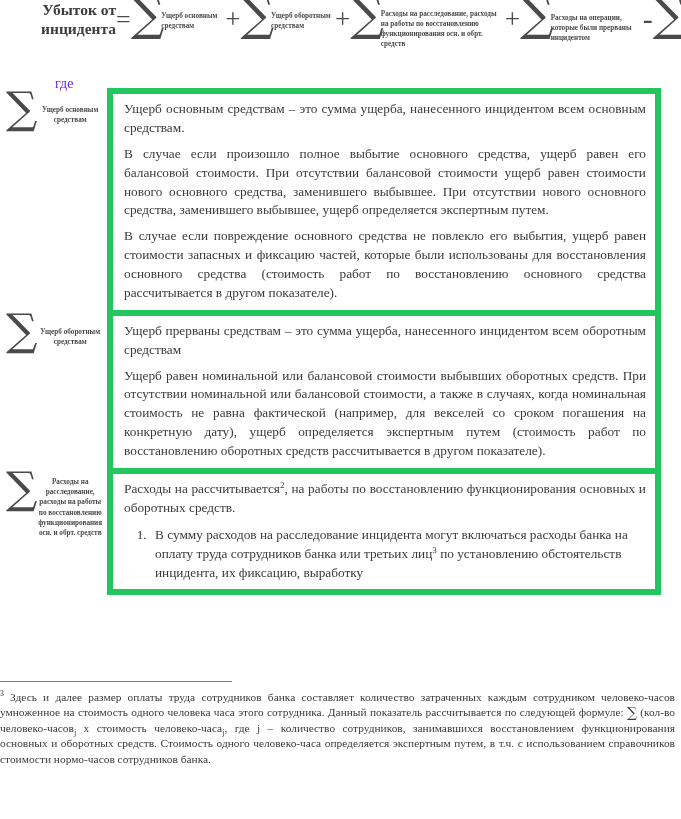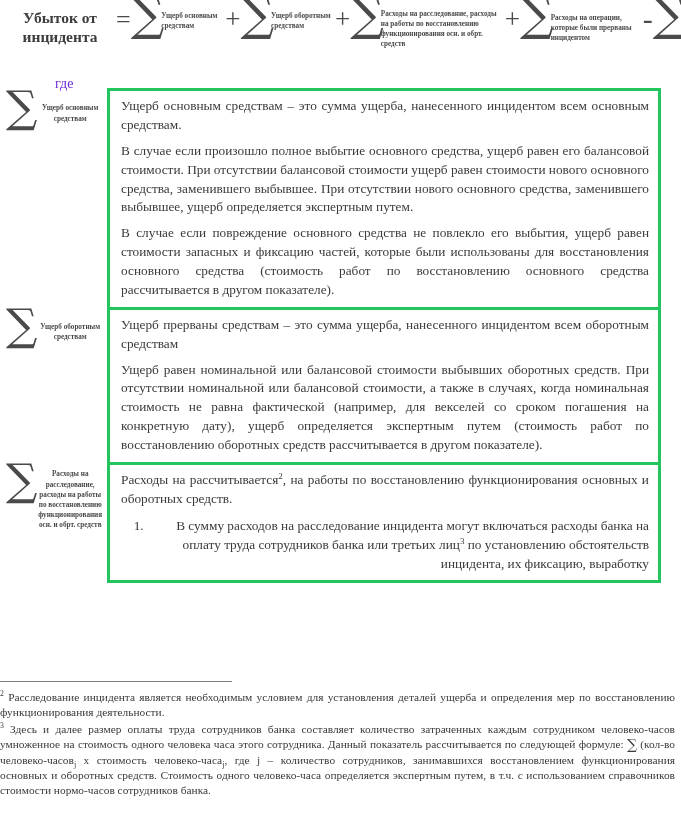--- a/index.html
+++ b/index.html
@@ -34,22 +34,22 @@
     align-items: flex-start;
     padding-left: 4px;
     box-sizing: border-box;
   }
   .formula-lhs {
     font-family: "Liberation Serif", "DejaVu Serif", serif;
     font-weight: bold;
     font-size: 15.5px;
     line-height: 1.25;
     color: #3d3d3d;
-    text-align: center;
-    padding-top: 8px;
+    text-align: right;
+    padding-top: 0;
     width: 112px;
     flex: 0 0 112px;
   }
   .op {
     font-size: 27px;
     line-height: 1;
     font-weight: 500;
     color: #4a4a4a;
     padding-top: 6px;
     flex: 0 0 auto;
@@ -111,21 +111,21 @@
   .tbl td {
     vertical-align: top;
     padding: 0;
   }
   .col-sym {
     width: 105px;
     border: none;
     padding-right: 2px !important;
   }
   .col-txt {
-    border: 3px solid #22c55e;
+    border: 6px solid #22c55e;
     padding: 6px 9px 7px 11px !important;
   }
   .row-sym {
     position: relative;
     display: flex;
     align-items: flex-start;
     padding-top: 6px;
     padding-left: 6px;
   }
   .row-sym .sigma { font-size: 44px; margin-top: -6px; }
@@ -151,21 +151,20 @@
     hyphens: none;
   }
   .cell-p:last-child { margin-bottom: 0; }
 
   ol.numlist {
     margin: 0;
     padding-left: 26px;
     font-size: 13.3px;
     line-height: 1.45;
     color: #3a3a3a;
-    text-align: right;
   }
   ol.numlist li {
     padding-left: 5px;
     margin: 0;
   }
   sup {
     font-size: 0.68em;
     vertical-align: super;
     line-height: 0;
   }
@@ -297,17 +296,16 @@
             <li><span>В сумму расходов на расследование инцидента могут включаться расходы банка на оплату труда сотрудников банка или третьих лиц</span><sup>3</sup><span> по установлению обстоятельств инцидента, их фиксацию, выработку</span></li>
           </ol>
         </td>
       </tr>
 
     </tbody>
   </table>
 
   <div class="fn-rule"></div>
   <div class="footnotes">
-    <p><sup>2</sup><span> Расследование инцидента является необходимым условием для установления деталей ущерба и определения мер по восстановлению функционирования деятельности.</span></p>
     <p><sup>3</sup><span> Здесь и далее размер оплаты труда сотрудников банка составляет количество затраченных каждым сотрудником человеко-часов умноженное на стоимость одного человека часа этого сотрудника. Данный показатель рассчитывается по следующей формуле: </span><span class="fn-sigma">∑</span><span> (кол-во человеко-часов</span><sub class="idx">j</sub><span> x стоимость человеко-часа</span><sub class="idx">j</sub><span>, где j – количество сотрудников, занимавшихся восстановлением функционирования основных и оборотных средств. Стоимость одного человеко-часа определяется экспертным путем, в т.ч. с использованием справочников стоимости нормо-часов сотрудников банка.</span></p>
   </div>
 
 </div>
 
 </body></html>

